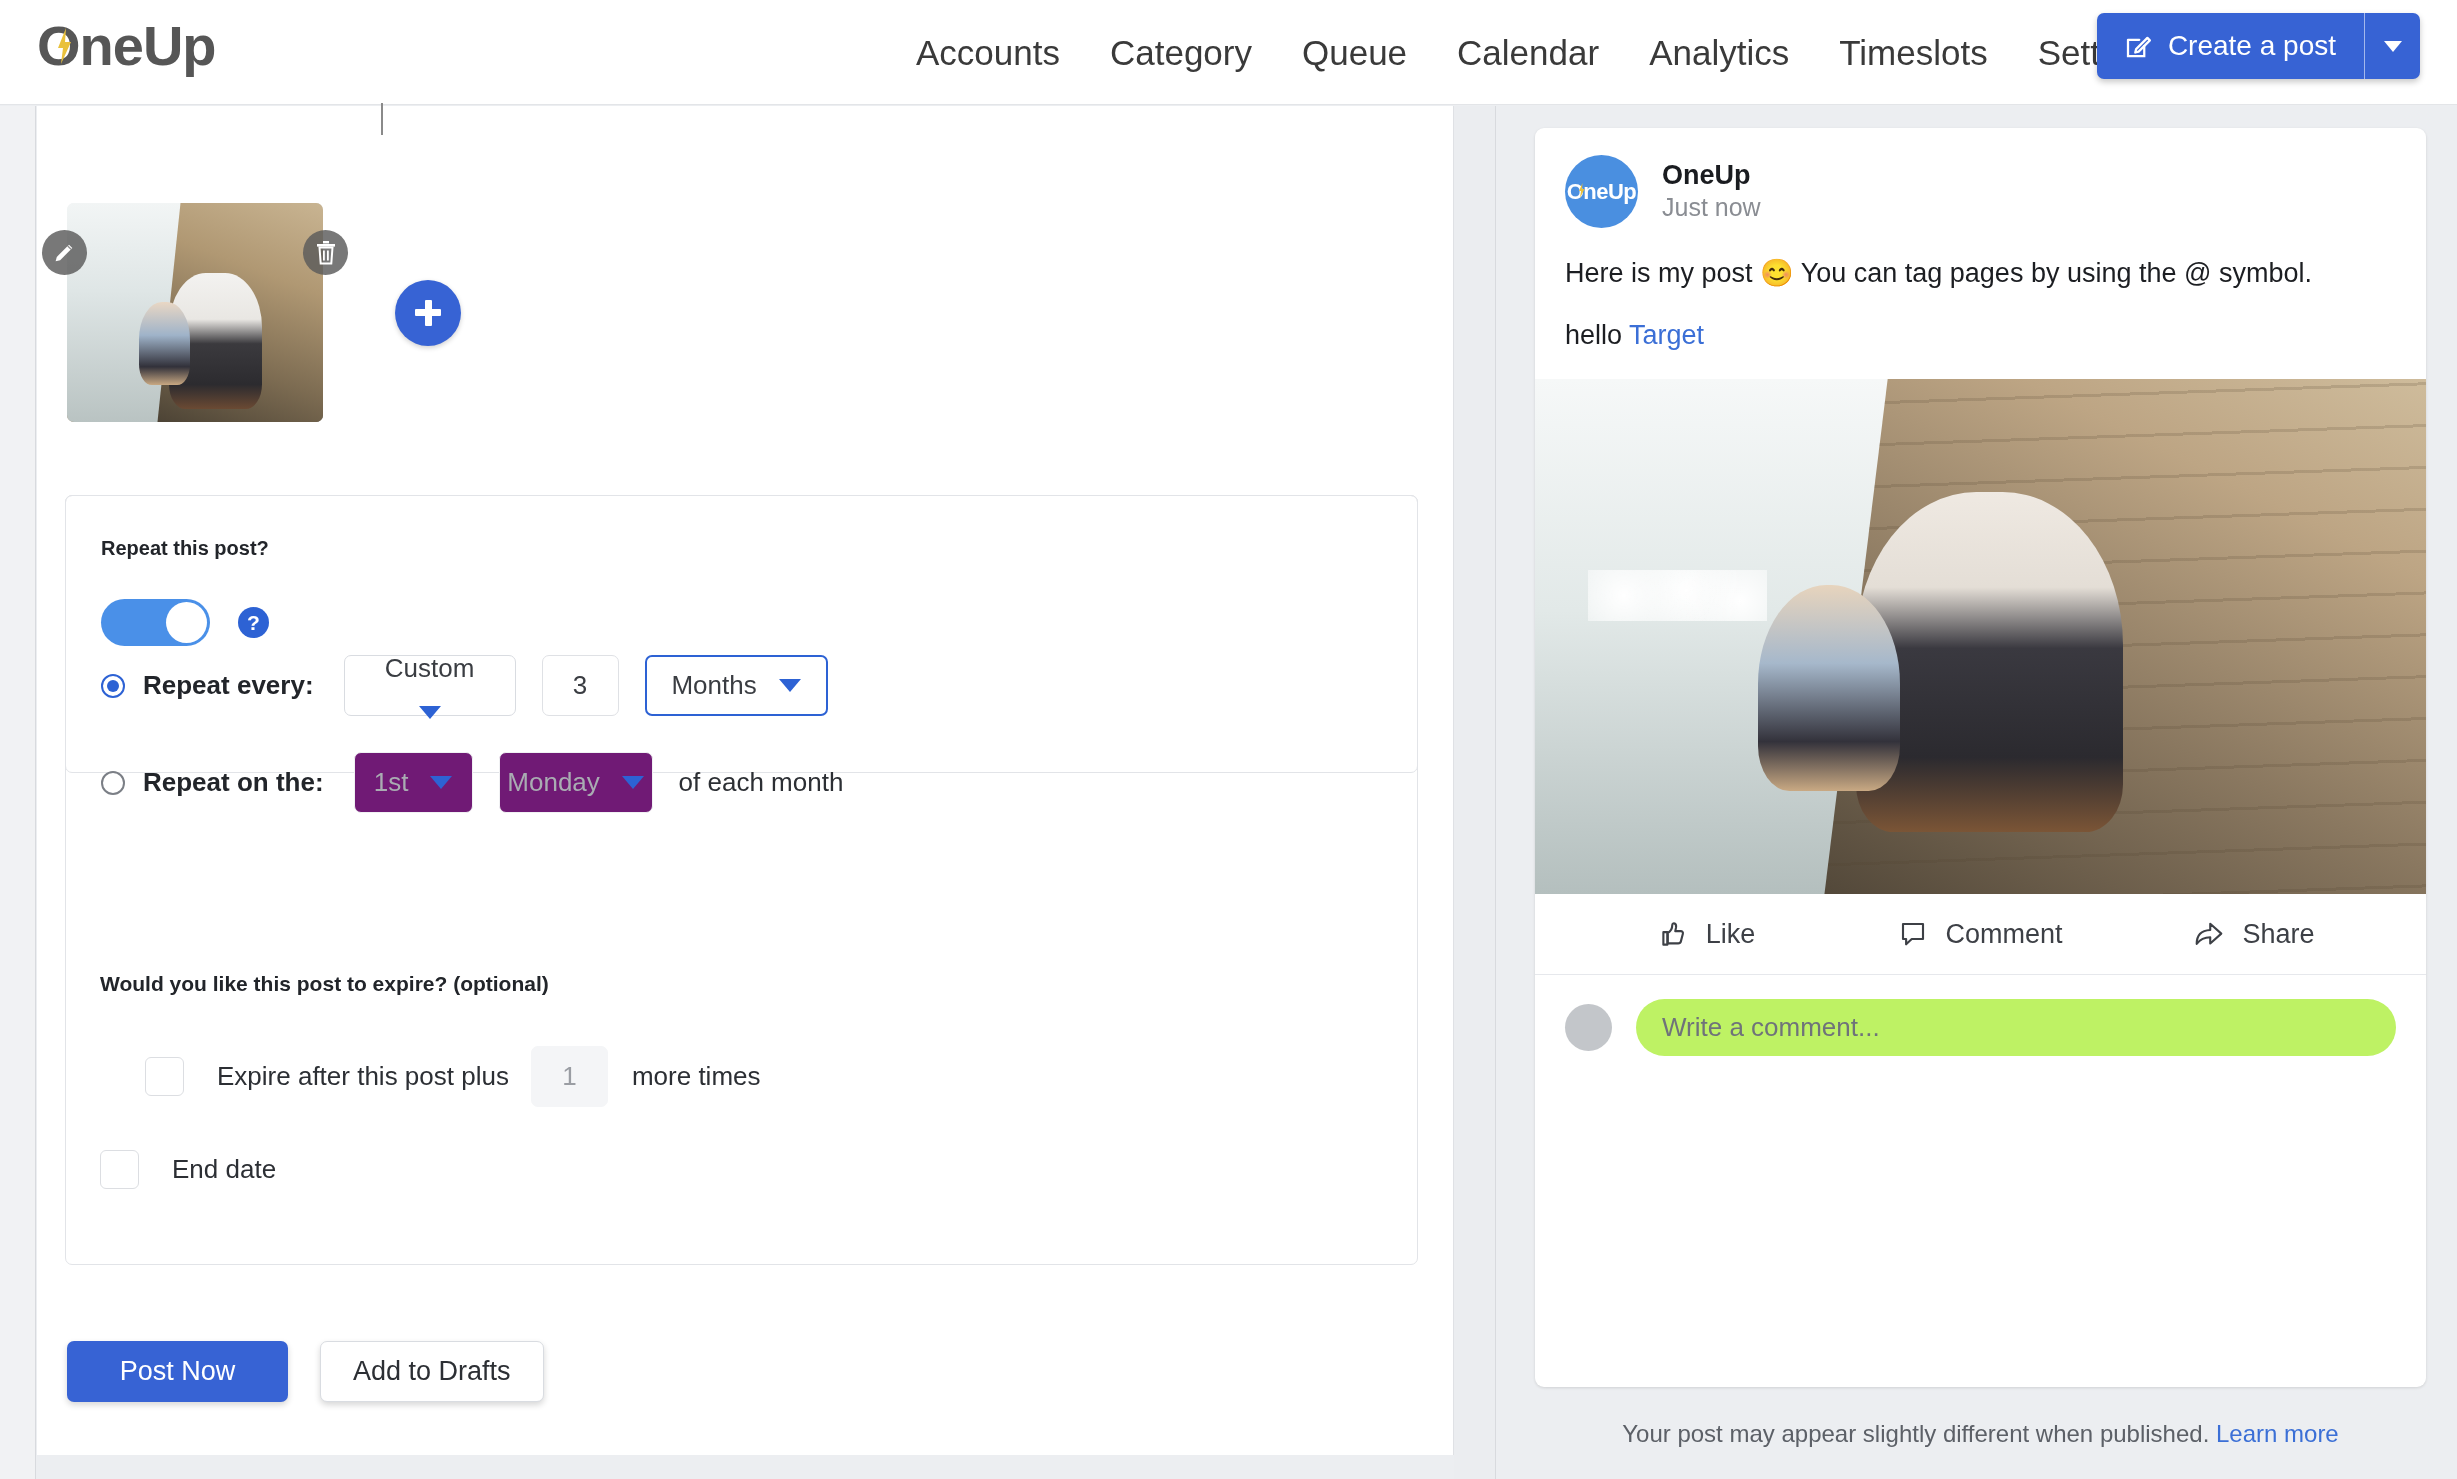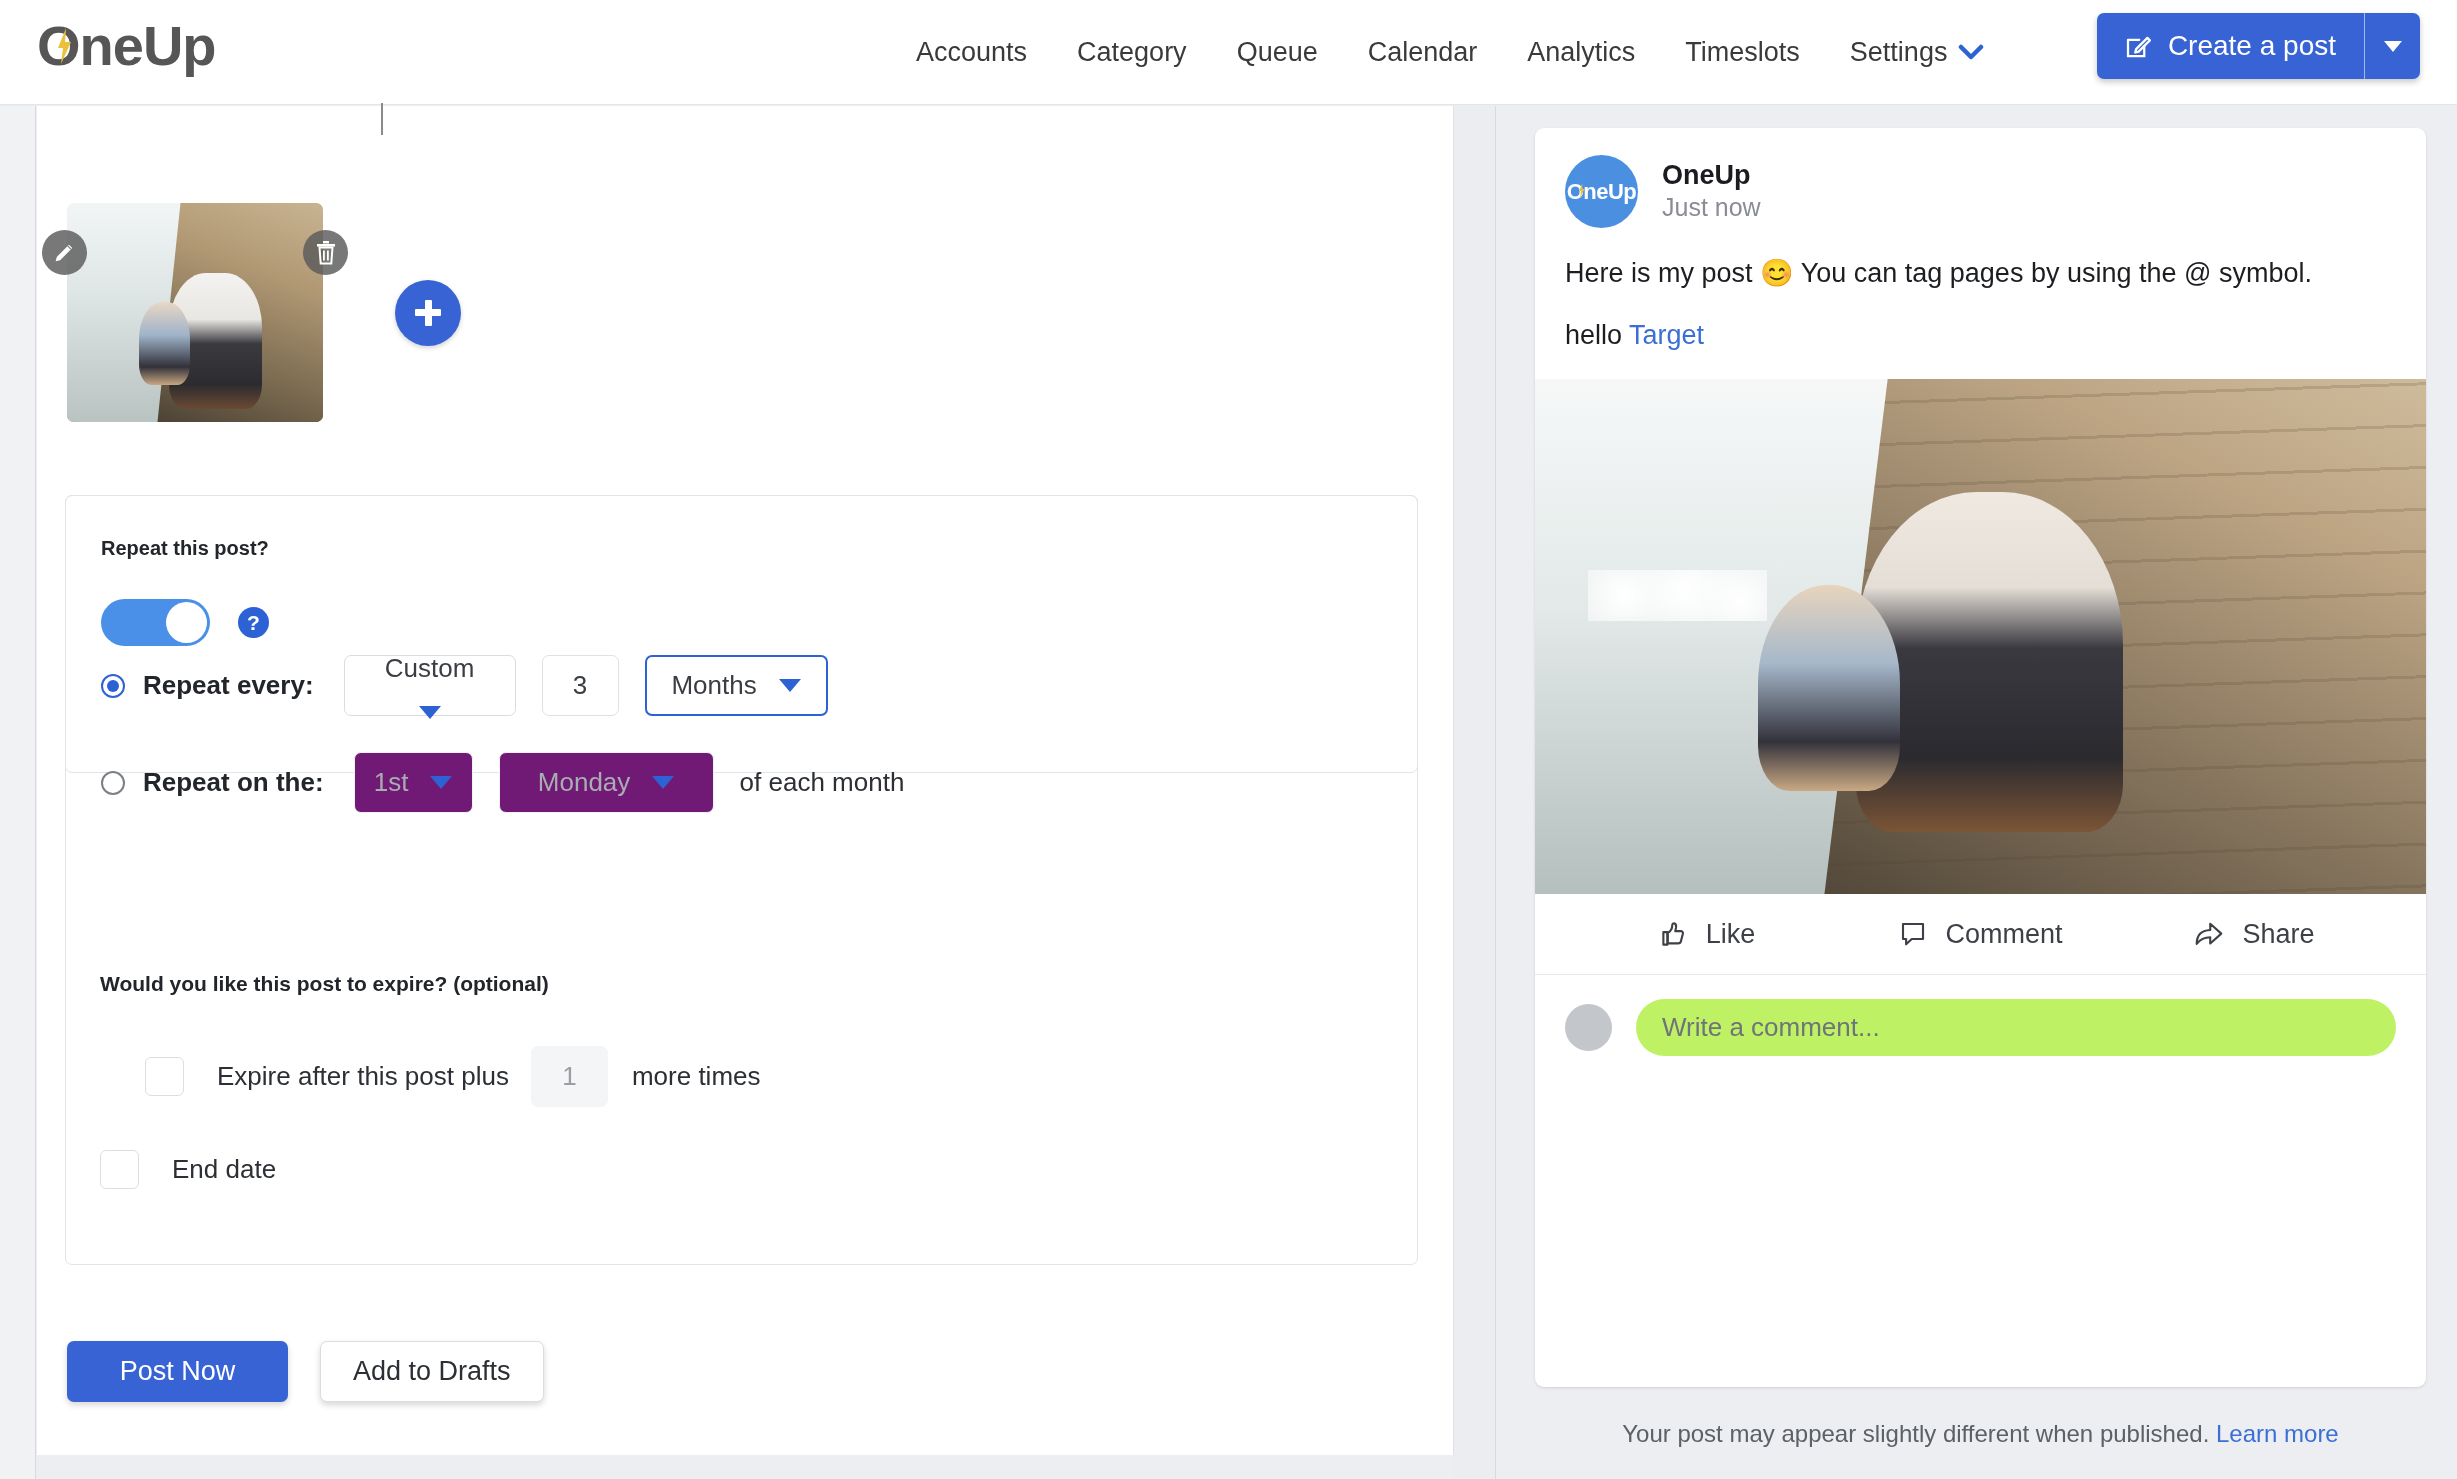--- a/index.html
+++ b/index.html
@@ -29,21 +29,21 @@
   }
   .logo-bolt {
     position: absolute; left: 19px; top: 10px;
     width: 16px; height: 36px;
   }
   .nav-links {
     position: absolute; left: 891px; top: 0; height: 105px;
     display: flex; align-items: center; gap: 0px;
   }
   .nav-link {
-    font-size: 27px; color: #3a3a3a; padding: 0 25px;
+    font-size: 35px; color: #3a3a3a; padding: 0 25px;
     cursor: pointer; white-space: nowrap;
     display: flex; align-items: center; gap: 11px;
   }
   .chev-blue { display:inline-block; }
   .create-btn-wrap {
     position: absolute; right: 37px; top: 13px;
     display: flex; align-items: stretch;
     background: #3763d4; border-radius: 7px; height: 66px;
     box-shadow: 0 3px 6px rgba(0,0,0,0.22);
     cursor: pointer;
@@ -418,21 +418,21 @@
     </div>
   </div>
 
   <div class="row" style="left:35px; top:256px; height:61px;">
     <div class="radio off"></div>
     <div class="row-label">Repeat on the:</div>
     <div class="select disabled" style="margin-left:30px; width:119px;">
       <span>1st</span>
       <span class="tri"></span>
     </div>
-    <div class="select disabled" style="margin-left:26px; width:215px;">
+    <div class="select disabled" style="margin-left:26px; width:154px;">
       <span>Monday</span>
       <span class="tri"></span>
     </div>
     <div class="plain-text" style="margin-left:26px;">of each month</div>
   </div>
 </div>
 
 <div style="position:absolute; left:100px; top:972px;">
   <div style="font-size:21px; font-weight:bold; color:#22252a;">Would you like this post to expire? (optional)</div>
 

